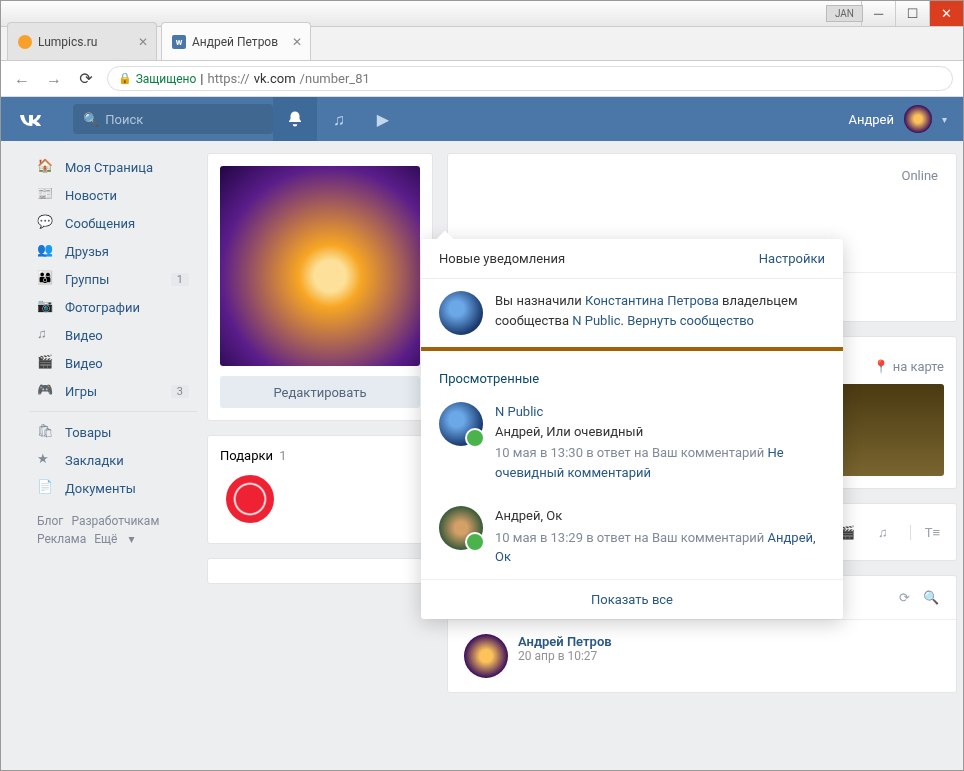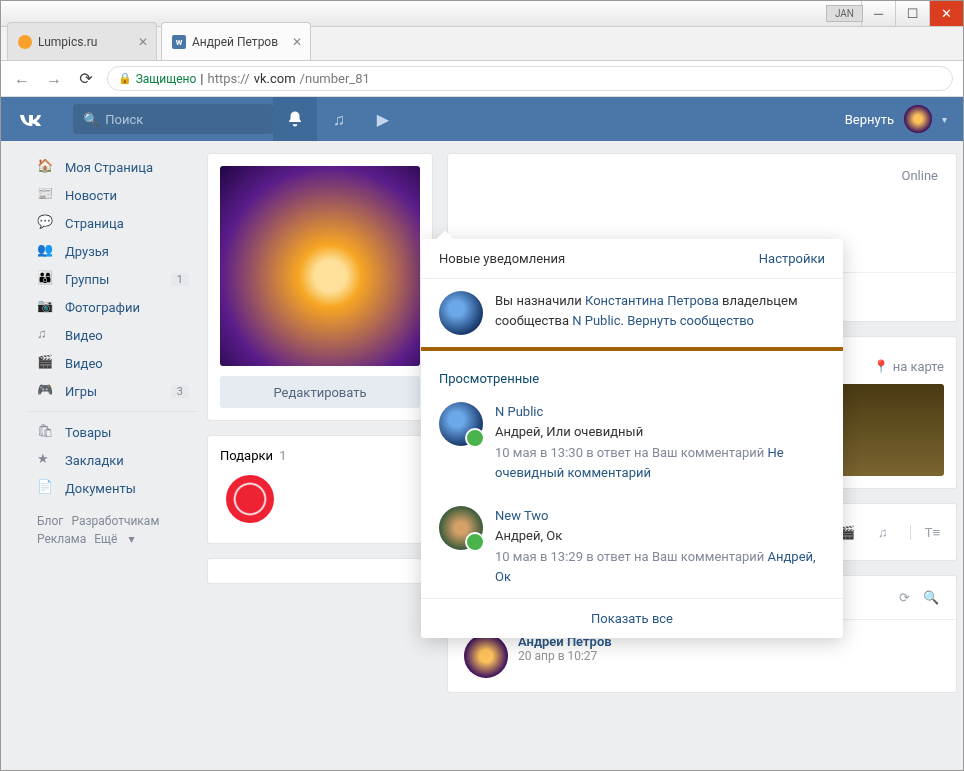--- a/index.html
+++ b/index.html
@@ -157,40 +157,40 @@
         <span>Поиск</span>
       </div>
       <div class="hdr-icon active">
         <svg width="18" height="18" viewBox="0 0 24 24" fill="#fff">
             <path d="M12 2a6 6 0 0 0-6 6v4l-2 3v1h16v-1l-2-3V8a6 6 0 0 0-6-6zm0 20a3 3 0 0 0 3-3H9a3 3 0 0 0 3 3z"></path>
           </svg>
       </div>
       <div class="hdr-icon">♫</div>
       <div class="hdr-icon">▶</div>
       <div class="hdr-right">
-        <span class="uname">Вернуть</span>
+        <span class="uname">Андрей</span>
         <div class="uava"></div>
         <span style="color:#c3d6ec;font-size:10px;">▾</span>
       </div>
     </div>
 
     <div class="main">
 
       <div class="sidebar">
         <a class="navitem">
             <span class="navicon">🏠</span>
             <span>Моя Страница</span>
           </a>
         <a class="navitem">
             <span class="navicon">📰</span>
             <span>Новости</span>
           </a>
         <a class="navitem">
             <span class="navicon">💬</span>
-            <span>Страница</span>
+            <span>Сообщения</span>
           </a>
         <a class="navitem">
             <span class="navicon">👥</span>
             <span>Друзья</span>
           </a>
         <a class="navitem">
             <span class="navicon">👨‍👩‍👦</span>
             <span>Группы</span>
             <span class="navbadge">1</span>
           </a>
@@ -310,21 +310,20 @@
         <div class="nava reply"></div>
         <div class="ntext">
           <div class="link">N Public</div>
           <div>Андрей, Или очевидный</div>
           <div class="ndate"><span>10 мая в 13:30 в ответ на Ваш комментарий</span> <span class="link">Не очевидный комментарий</span></div>
         </div>
       </div>
       <div class="nitem">
         <div class="nava reply" style="background:radial-gradient(circle,#d4a068 20%,#3a5a3a 70%);"></div>
         <div class="ntext">
-          <div class="link">New Two</div>
           <div>Андрей, Ок</div>
           <div class="ndate"><span>10 мая в 13:29 в ответ на Ваш комментарий</span> <span class="link">Андрей, Ок</span></div>
         </div>
       </div>
       <div class="nfoot">Показать все</div>
     </div>
 
     <div class="hl-red hl1"></div>
     <div class="hl-red hl2"></div>
   </div>

